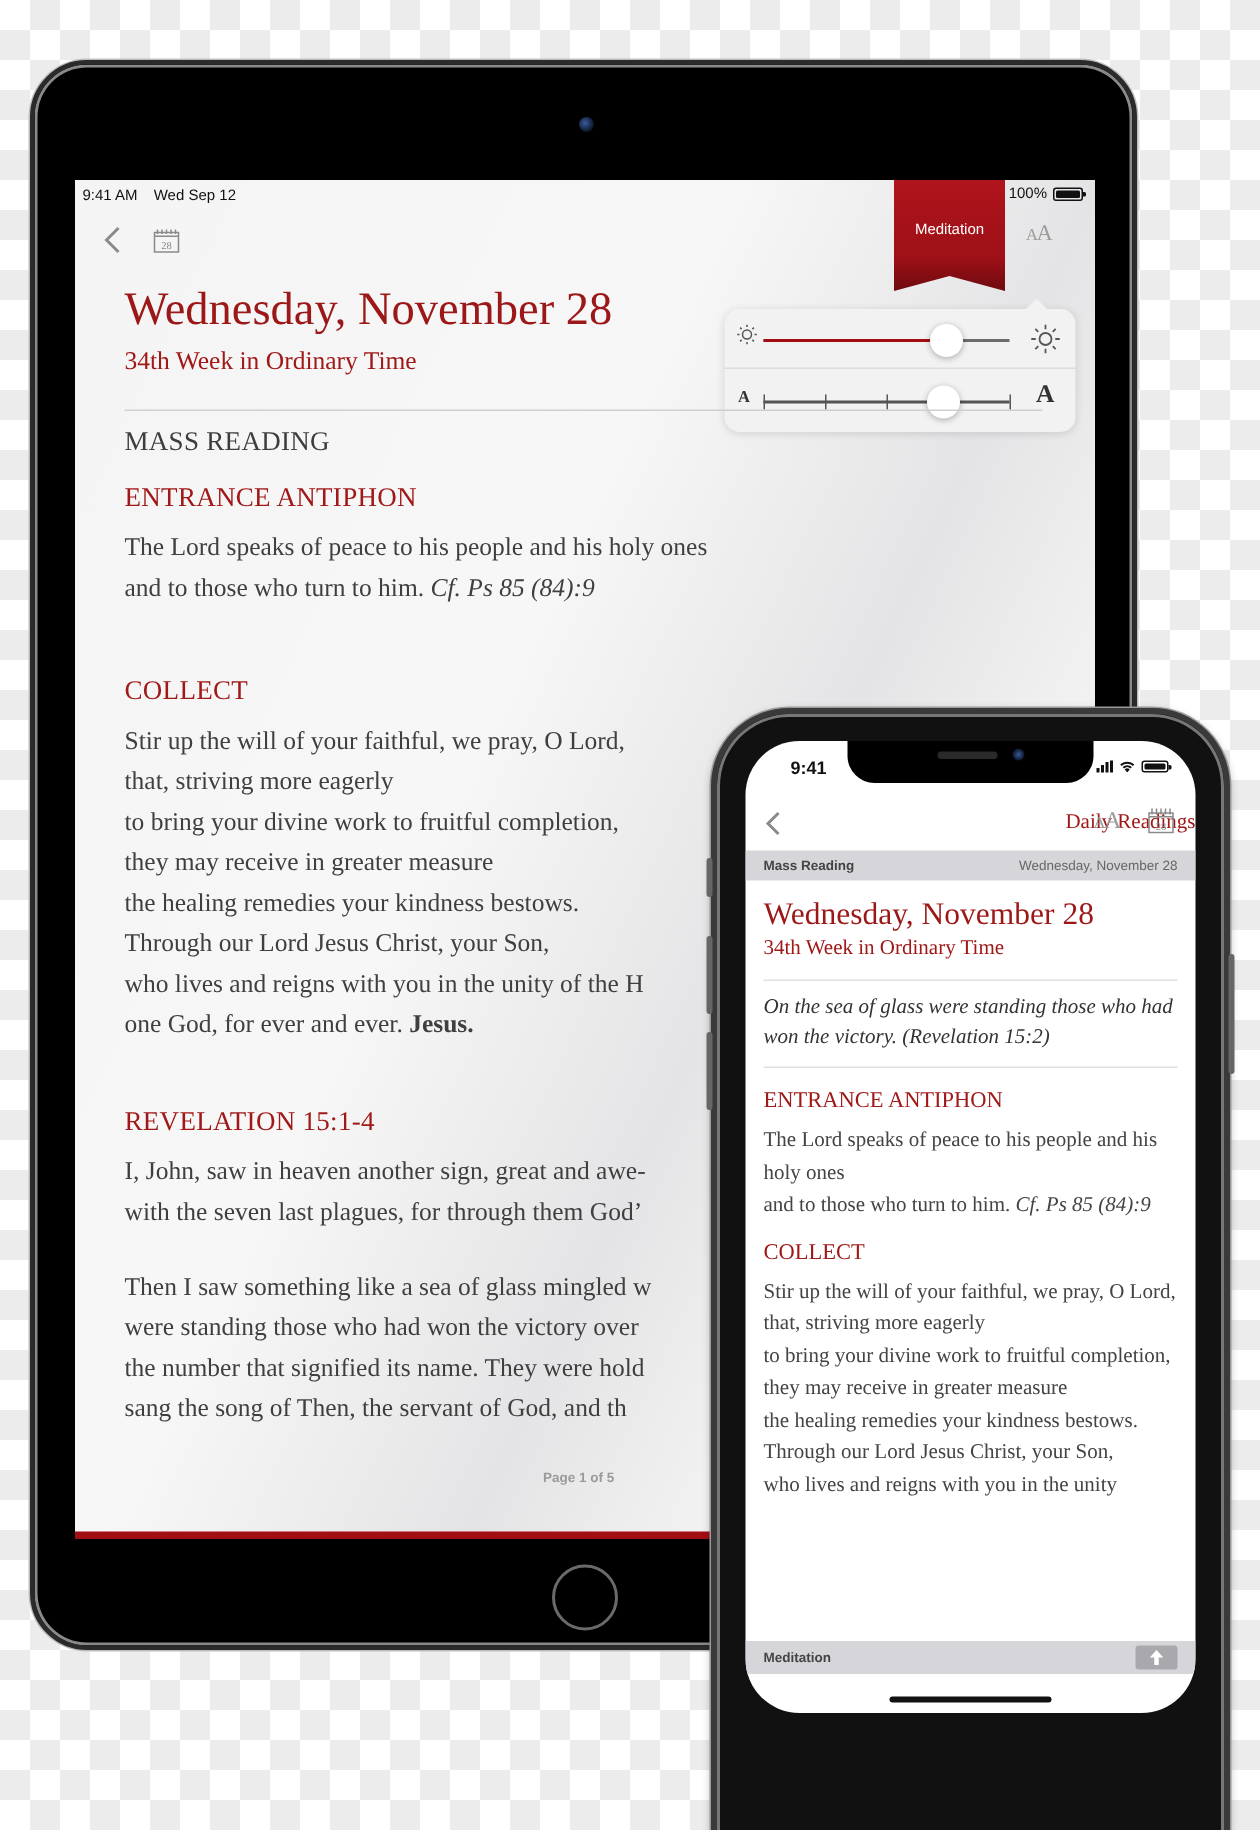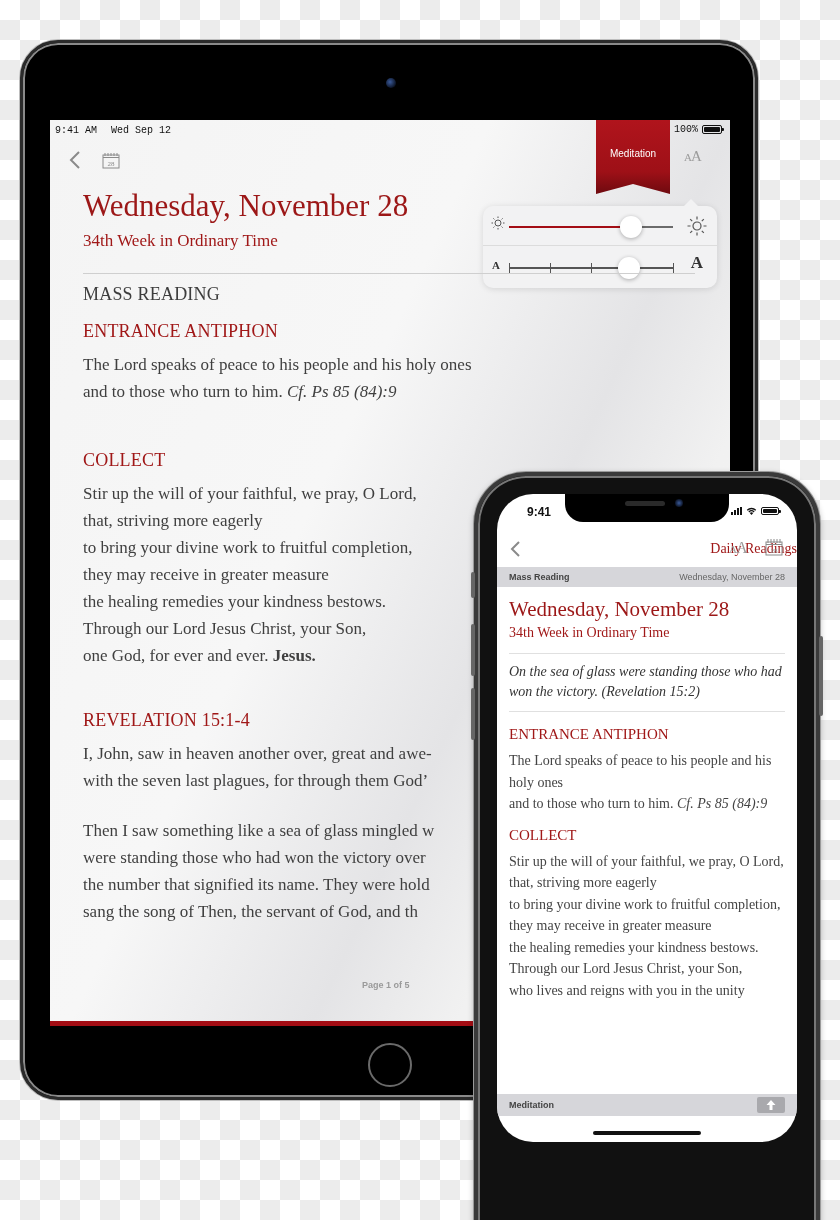--- a/index.html
+++ b/index.html
@@ -33,21 +33,21 @@
   .ipad-screen {
     position: absolute; left: 27px; top: 77px; width: 680px; height: 906px;
     background: linear-gradient(115deg, #f4f4f4 0%, #f7f7f7 40%, #e4e4e6 62%, #f1f1f1 75%, #f3f3f3 100%);
     overflow: hidden;
   }
   .ipad-screen .bottom-bar {
     position: absolute; left: 0; bottom: 0; width: 100%; height: 5px; background: #a30d14;
   }
   .status-bar {
     position: absolute; left: 0; top: 0; width: 100%; height: 20px;
-    font-family: Liberation Mono, monospace; font-size: 10px; color: #111;
+    font-family: Liberation Sans, sans-serif; font-size: 10px; color: #111;
   }
   .status-left { position: absolute; left: 5px; top: 5px; }
   .status-left span { margin-right: 8px; }
   .status-right { position: absolute; right: 8px; top: 4px; display: flex; align-items: center; gap: 4px; font-size: 10px; }
   .signal { display: inline-flex; align-items: flex-end; gap: 1px; height: 8px; }
   .signal i { display: block; width: 2px; background: #111; }
   .wifi { display: inline-block; width: 11px; height: 8px; position: relative; }
   .wifi svg { display: block; }
   .battery { display: inline-block; width: 20px; height: 9px; border: 1px solid #111; border-radius: 2px; padding: 1px; position: relative; }
   .battery::after { content: ""; position: absolute; right: -3px; top: 2px; width: 2px; height: 3px; background: #111; border-radius: 0 1px 1px 0; }
@@ -275,26 +275,27 @@
       </div>
 
       <div class="sec-head" style="margin-top:45px;">COLLECT</div>
       <div class="body-text" style="margin-top:9px;">
         <div>Stir up the will of your faithful, we pray, O Lord,</div>
         <div>that, striving more eagerly</div>
         <div>to bring your divine work to fruitful completion,</div>
         <div>they may receive in greater measure</div>
         <div>the healing remedies your kindness bestows.</div>
         <div>Through our Lord Jesus Christ, your Son,</div>
+        <div>who lives and reigns with you in the unity of the H</div>
         <div><span>one God, for ever and ever.</span> <b>Jesus.</b></div>
       </div>
 
       <div class="sec-head" style="margin-top:41px;">REVELATION 15:1-4</div>
       <div class="body-text" style="margin-top:9px;">
-        <div>I, John, saw in heaven another over, great and awe-</div>
+        <div>I, John, saw in heaven another sign, great and awe-</div>
         <div>with the seven last plagues, for through them God’</div>
       </div>
       <div class="body-text" style="margin-top:23px;">
         <div>Then I saw something like a sea of glass mingled w</div>
         <div>were standing those who had won the victory over</div>
         <div>the number that signified its name. They were hold</div>
         <div>sang the song of Then, the servant of God, and th</div>
       </div>
     </div>
 

